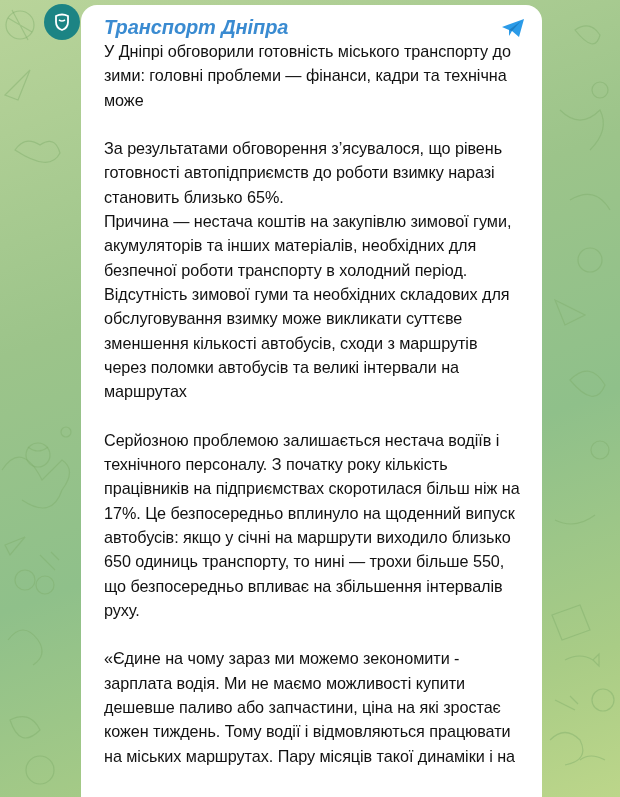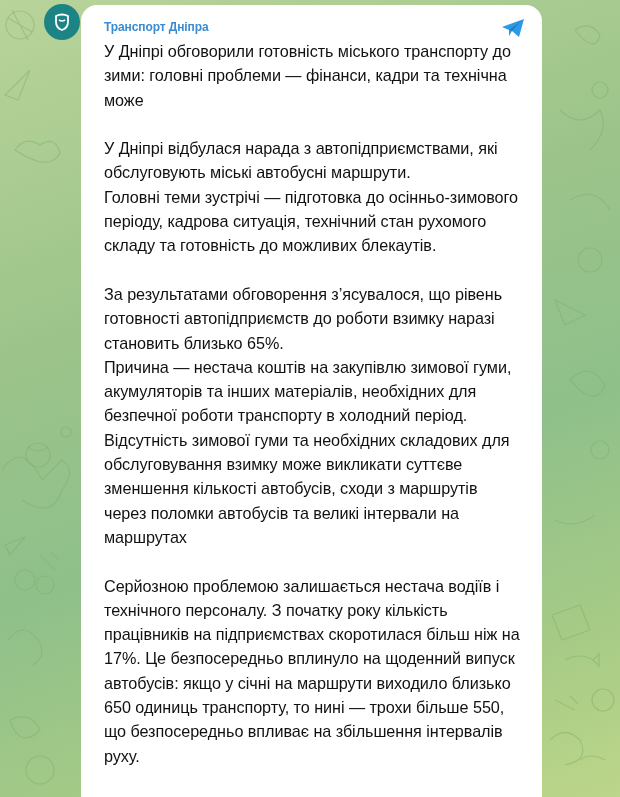--- a/index.html
+++ b/index.html
@@ -13,22 +13,22 @@
       position: absolute; left: 44px; top: 4px; width: 36px; height: 36px;
       border-radius: 50%; background: #1c8484;
       display: flex; align-items: center; justify-content: center;
     }
     .bubble {
       position: absolute; left: 81px; top: 5px; width: 461px; height: 820px;
       background: #ffffff; border-radius: 16px 16px 0 0;
       box-sizing: border-box; padding: 11px 20px 0 23px;
     }
     .channel-name {
-      color: #3a8bd1; font-weight: bold; font-size: 12px; line-height: 22px;
-      margin: 0 0 1px 0; letter-spacing: -0.1px;
+      color: #3a8bd1; font-weight: bold; font-size: 20px; line-height: 22px;
+      margin: 0 0 1px 0; letter-spacing: -0.1px; font-style: italic;
     }
     .tg-icon { position: absolute; right: 17px; top: 13px; width: 24px; height: 20px; }
     .msg-text {
       color: #111111; font-size: 16.2px; line-height: 24.3px; letter-spacing: -0.05px;
     }
     .para { margin: 0 0 24.3px 0; white-space: pre-line; }
   </style>
 </head>
 <body>
 
@@ -75,21 +75,19 @@
 </div>
 
 <div class="bubble">
   <div class="channel-name">Транспорт Дніпра</div>
   <svg class="tg-icon" viewBox="0 0 24 20">
     <path d="M1 9 L23 1 L18 19 L11 13 L8 18 L8 12 Z" fill="#2b9be8"></path>
     <path d="M8 12 L20 3 L11 13 Z" fill="#1e7fc4"></path>
   </svg>
   <div class="msg-text">
     <p class="para">У Дніпрі обговорили готовність міського транспорту до зими: головні проблеми — фінанси, кадри та технічна може</p>
-    <p class="para">У Дніпрі відбулася нарада з автопідприємствами, які обслуговують міські автобусні маршрути.
-Головні теми зустрічі — підготовка до осінньо-зимового періоду, кадрова ситуація, технічний стан рухомого складу та готовність до можливих блекаутів.</p>
     <p class="para">За результатами обговорення з’ясувалося, що рівень готовності автопідприємств до роботи взимку наразі становить близько 65%.
 Причина — нестача коштів на закупівлю зимової гуми, акумуляторів та інших матеріалів, необхідних для безпечної роботи транспорту в холодний період.
 Відсутність зимової гуми та необхідних складових для обслуговування взимку може викликати суттєве зменшення кількості автобусів, сходи з маршрутів через поломки автобусів та великі інтервали на маршрутах</p>
     <p class="para">Серйозною проблемою залишається нестача водіїв і технічного персоналу. З початку року кількість працівників на підприємствах скоротилася більш ніж на 17%. Це безпосередньо вплинуло на щоденний випуск автобусів: якщо у січні на маршрути виходило близько 650 одиниць транспорту, то нині — трохи більше 550, що безпосередньо впливає на збільшення інтервалів руху.</p>
     <p class="para">«Єдине на чому зараз ми можемо зекономити - зарплата водія. Ми не маємо можливості купити дешевше паливо або запчастини, ціна на які зростає кожен тиждень. Тому водії і відмовляються працювати на міських маршрутах. Пару місяців такої динаміки і на</p>
   </div>
 </div>
 
 </body></html>

